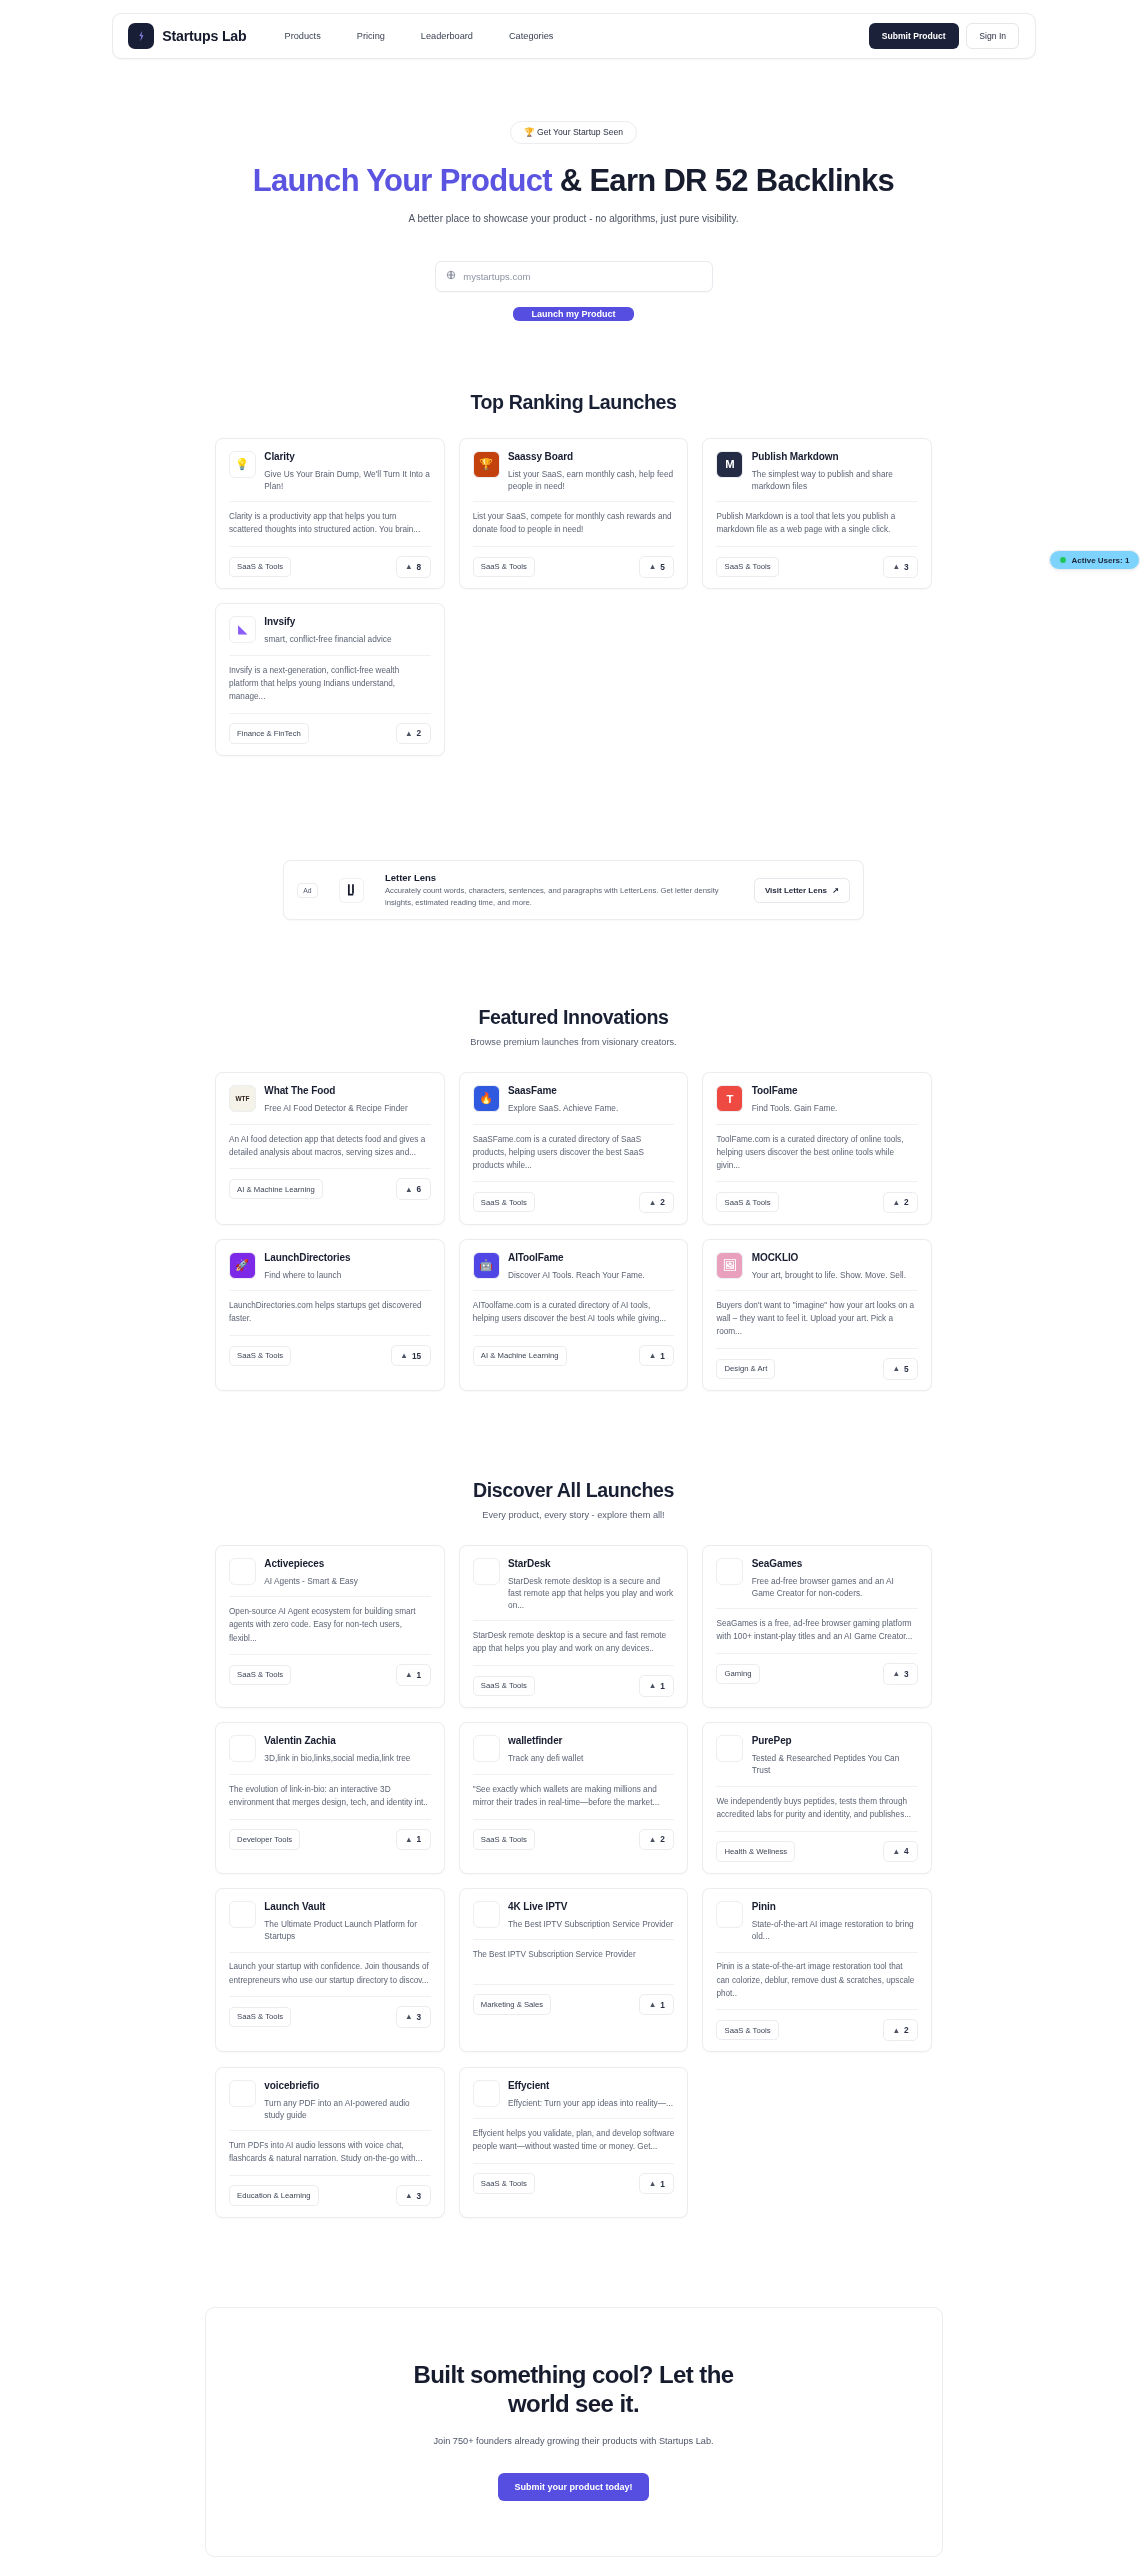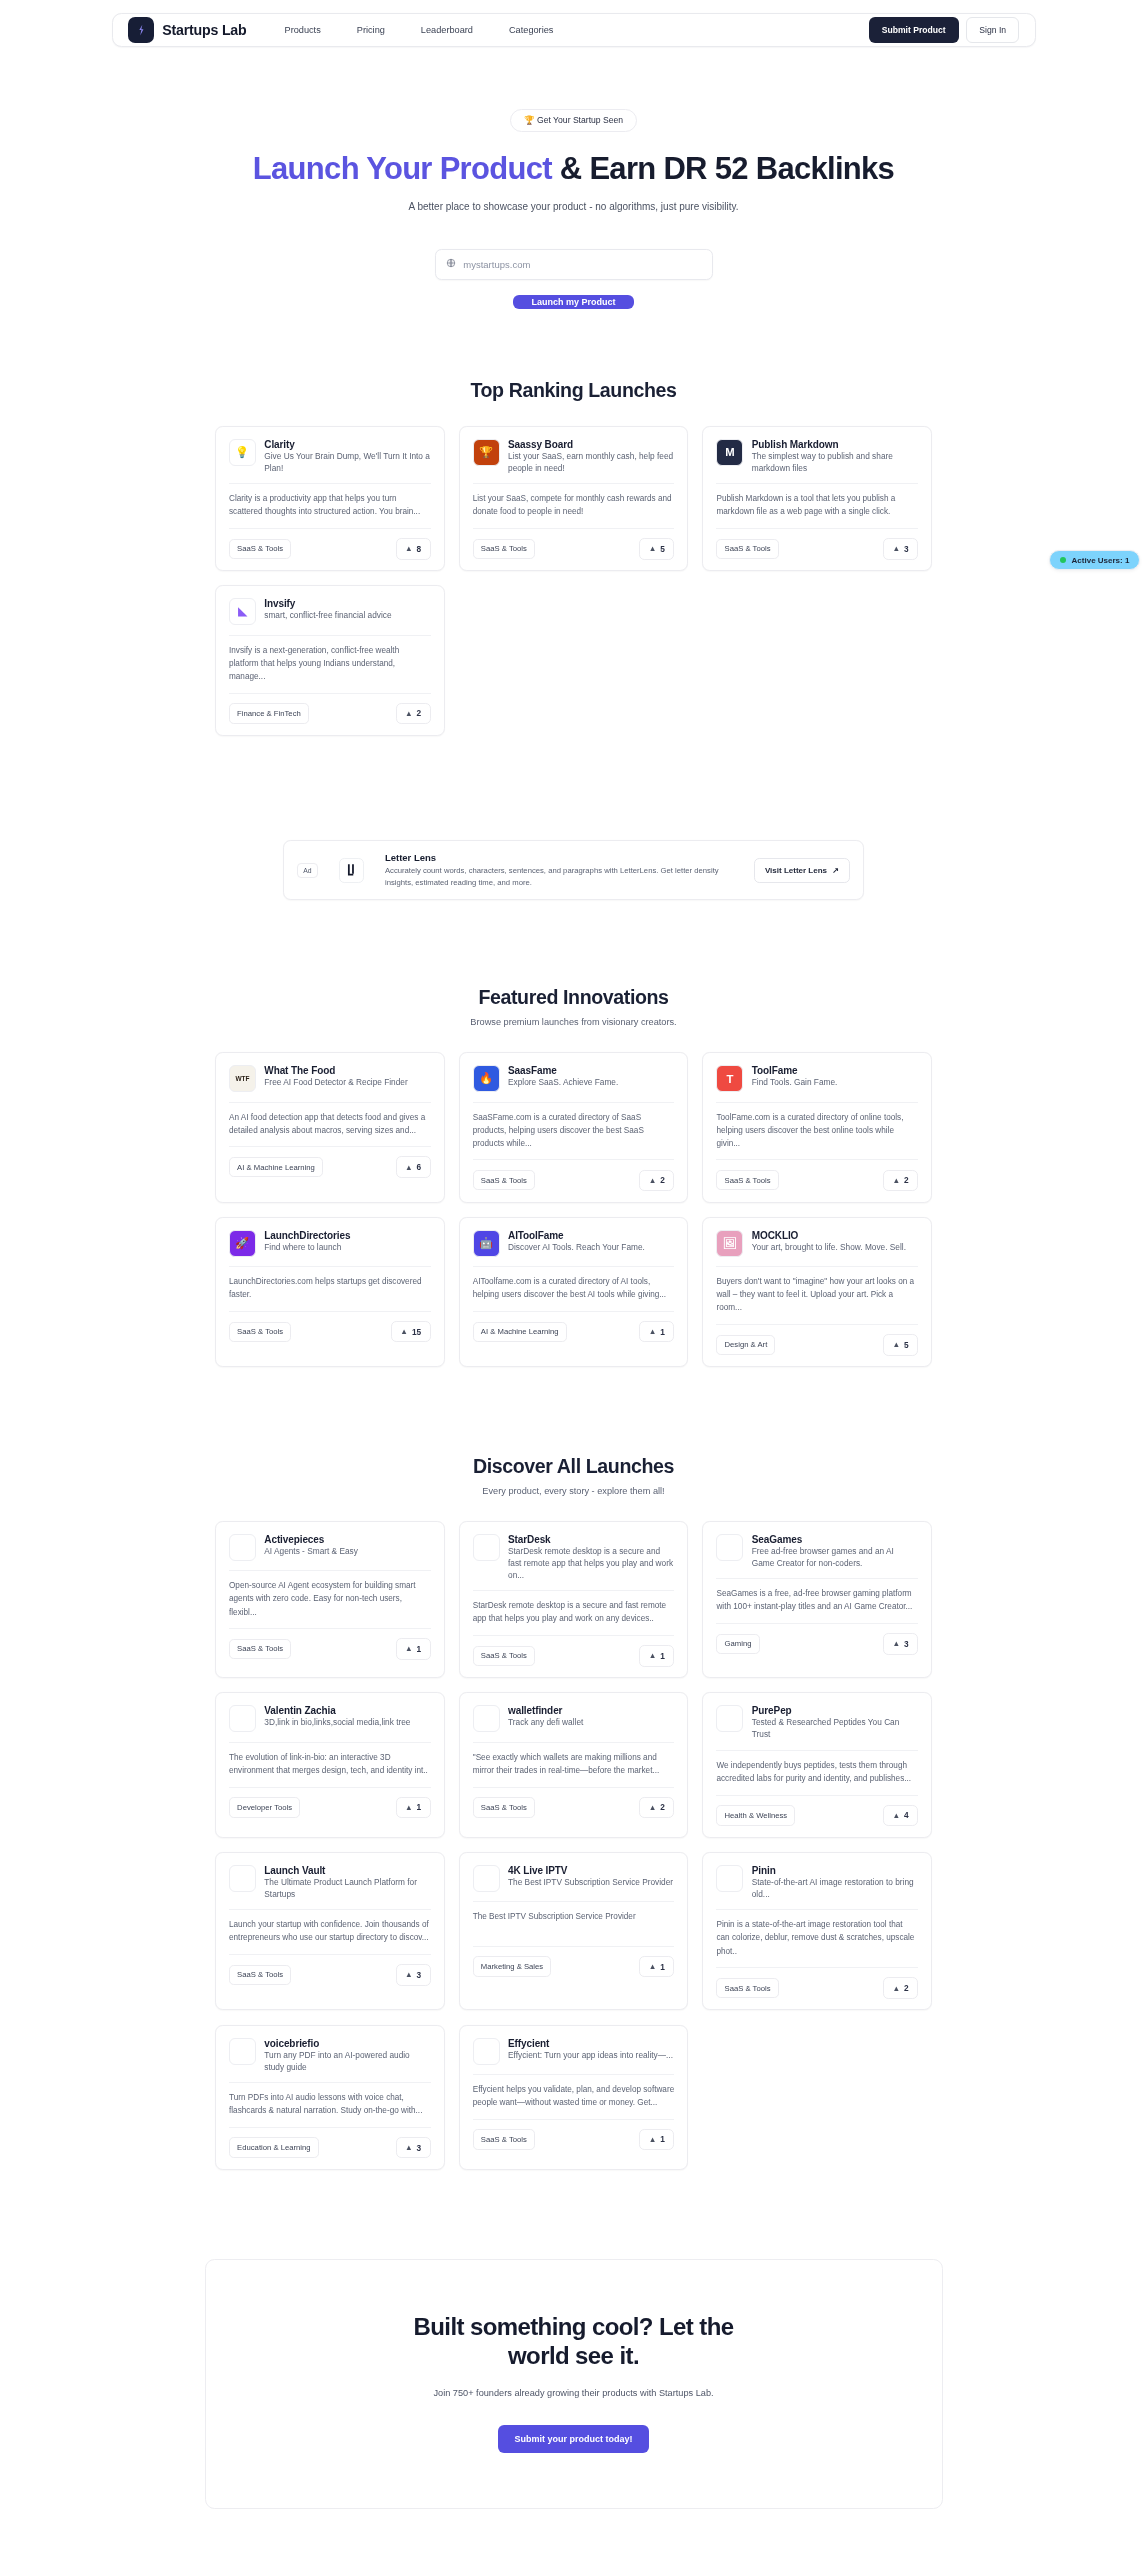--- a/index.html
+++ b/index.html
@@ -8,21 +8,21 @@
     font-family: "Liberation Sans", sans-serif;
     background: #ffffff;
     color: #1b2030;
     -webkit-font-smoothing: antialiased;
   }
   .page { width: 1147px; min-height: 2576px; position: relative; background:#fff; }
 
   
   .nav-wrap { padding: 13px 0 0 0; display:flex; justify-content:center; }
   .nav {
-    width: 924px; height: 34px;
+    width: 924px; height: 46px;
     border: 0.6px solid #e9eaee; border-radius: 9.5px; background:#fff;
     display:flex; align-items:center; padding: 0 15.4px;
     box-shadow: 0 0.6px 1.2px rgba(16,24,40,.04);
   }
   .brand { display:flex; align-items:center; gap:8.3px; }
   .brand-logo {
     width: 26px; height: 26px; border-radius: 7.1px; background:#171e36;
     display:flex; align-items:center; justify-content:center;
   }
   .brand-name { font-size: 14.2px; font-weight: 700; letter-spacing:-0.2px; color:#14192b; }
@@ -79,21 +79,21 @@
   }
   .card-top { display:flex; gap:8.3px; }
   .card-icon {
     width:27px; height:27px; border-radius:6px; flex:0 0 27px;
     border:0.6px solid #edeef2; background:#fff;
     display:flex; align-items:center; justify-content:center;
     font-size:11.3px; font-weight:800; color:#fff; overflow:hidden;
   }
   .card-icon.plain { background:#fff; }
   .card-title { font-size:10px; font-weight:700; color:#181d30; letter-spacing:-0.1px; }
-  .card-tag { margin-top:0; font-size:8.3px; color:#5c6374; line-height:1.45; }
+  .card-tag { margin-top:6px; font-size:8.3px; color:#5c6374; line-height:1.45; }
   .card-div { height:0.6px; background:#f0f1f4; margin:9.5px 0 8.3px; }
   .card-desc { font-size:8.2px; color:#5c6374; line-height:1.6; min-height:26px; }
   .card-foot { display:flex; align-items:center; justify-content:space-between; margin-top:9.5px; }
   .chip {
     border:0.6px solid #ececf0; border-radius:4.7px; padding:4.7px 7.1px;
     font-size:7.7px; color:#3d4456; background:#fff;
   }
   .vote {
     border:0.6px solid #ececf0; border-radius:5.3px; padding:4.7px 8.3px;
     font-size:8.3px; color:#2b3146; display:flex; align-items:center; gap:4.1px; font-weight:600;

